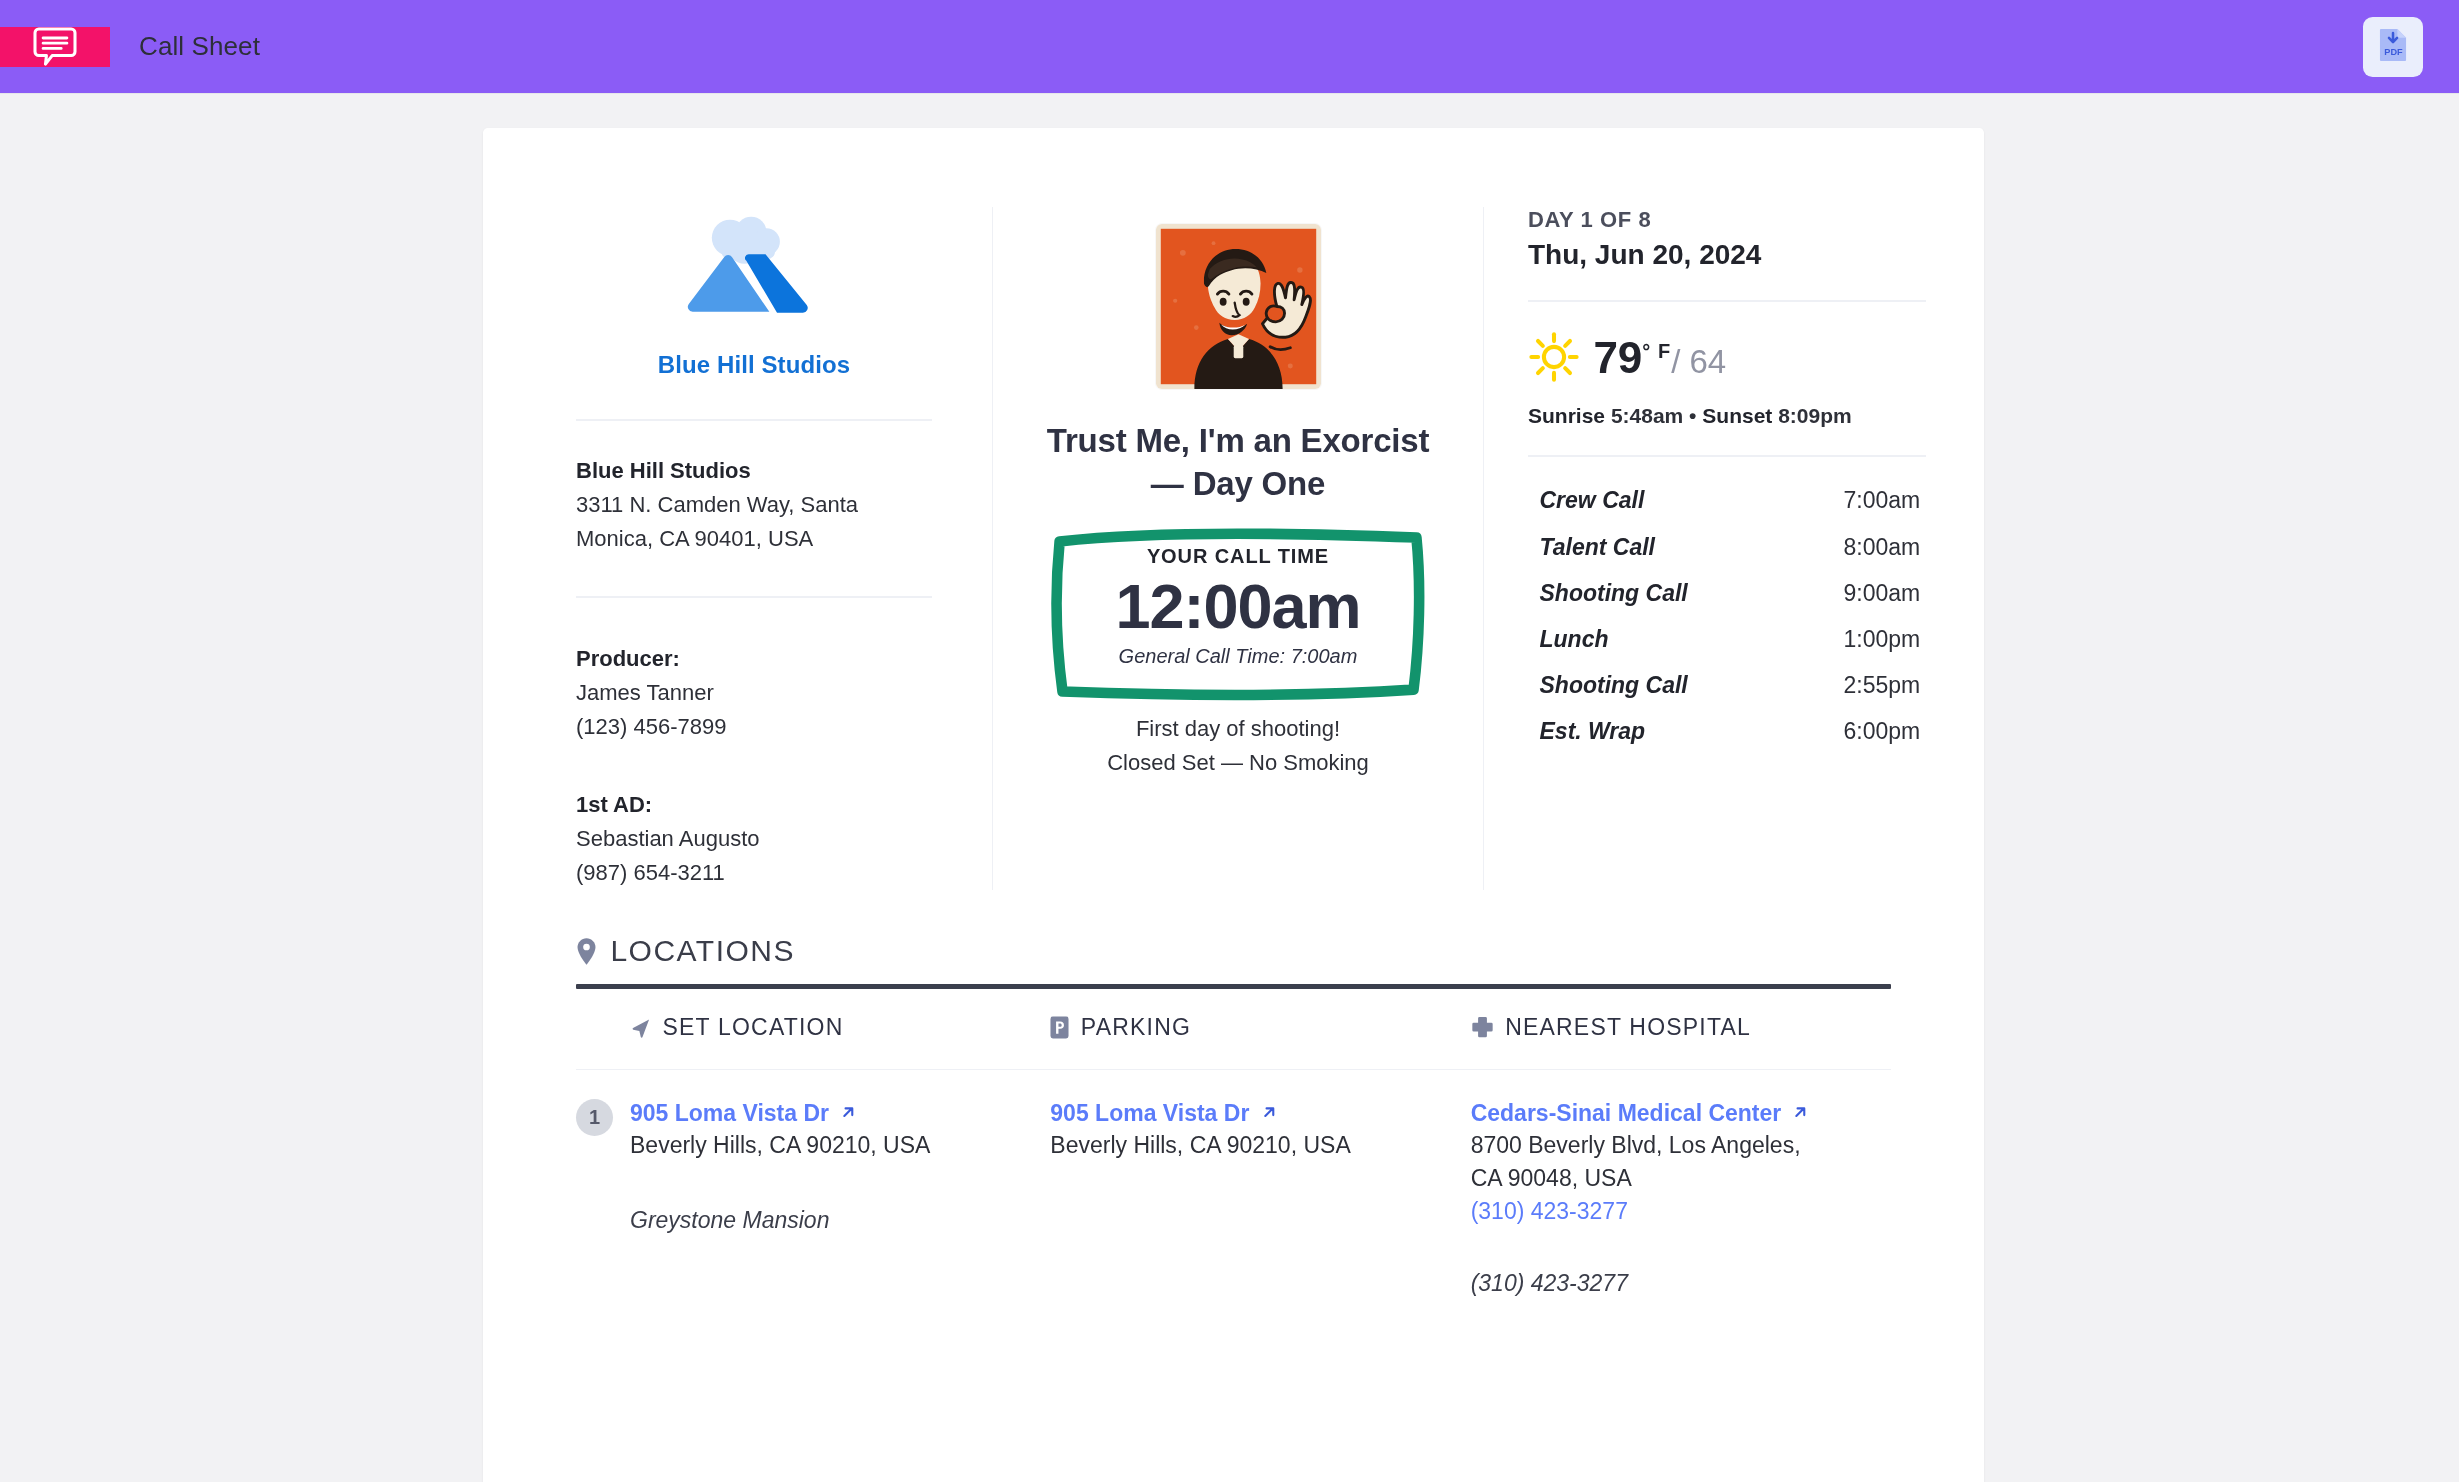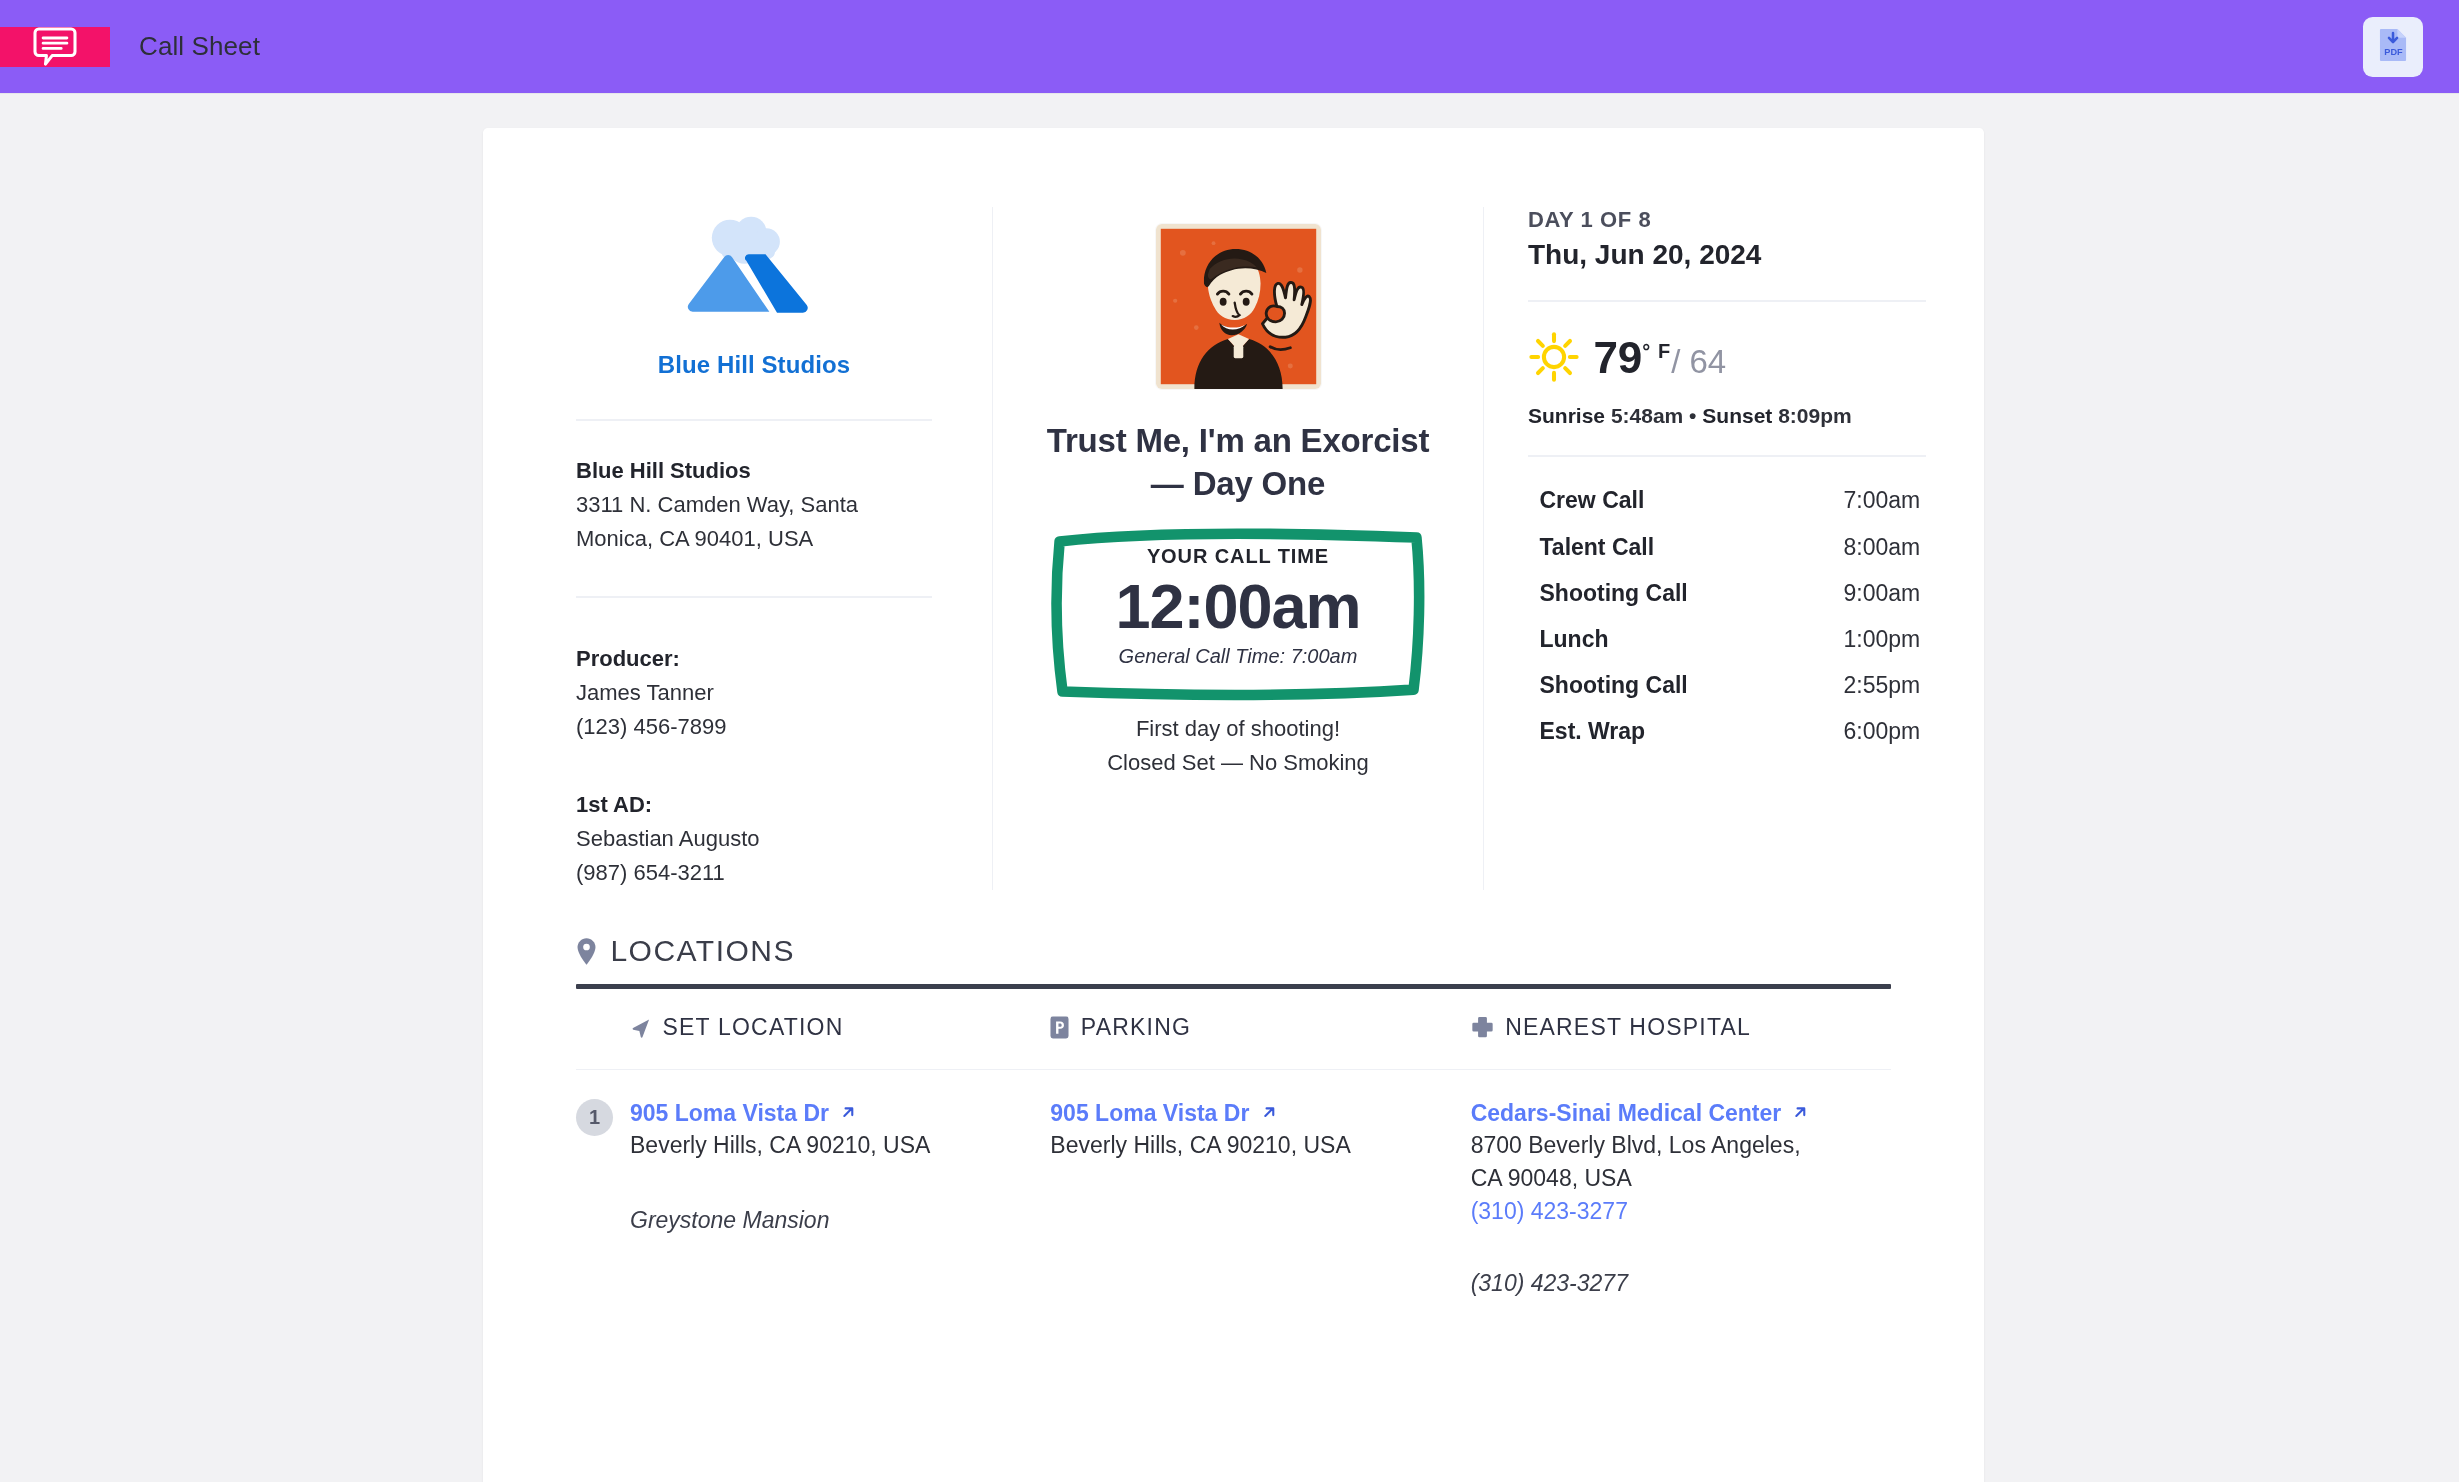--- a/index.html
+++ b/index.html
@@ -161,21 +161,21 @@
   .temp-unit { font-size: 20px; font-weight: bold; color: #22242c; vertical-align: 15.4px; letter-spacing:1px;}
   .temp-lo { font-size: 33px; color: #9194a3; }
   .sun-times { margin-top: 17.3px; font-size: 21px; color: #2e3038; font-weight: bold; }
   .sun-times b { color:#22242c; }
   .right-rule2 { height: 1.9px; background: #eef0f5; margin: 27px 0 0 0; }
   .sched { margin-top: 21px; }
   .sched-row {
     display:flex; justify-content:space-between; align-items:baseline;
     padding: 9.6px 5.8px 9.6px 11.5px;
   }
-  .sched-name { font-size: 23px; font-weight: bold; color: #22242c; }
+  .sched-name { font-size: 23px; font-weight: bold; color: #22242c; font-style: italic; }
   .sched-time { font-size: 23px; color: #2e3038; }
 
   
   .locations { padding: 0 93px 58px 93px; margin-top: 44px; }
   .sec-head { display:flex; align-items:center; }
   .sec-pin { margin-right: 13.4px; display:flex; }
   .sec-title {
     font-size: 30px; color: #3a3d49; letter-spacing: 1.5px;
     text-transform: uppercase;
   }

